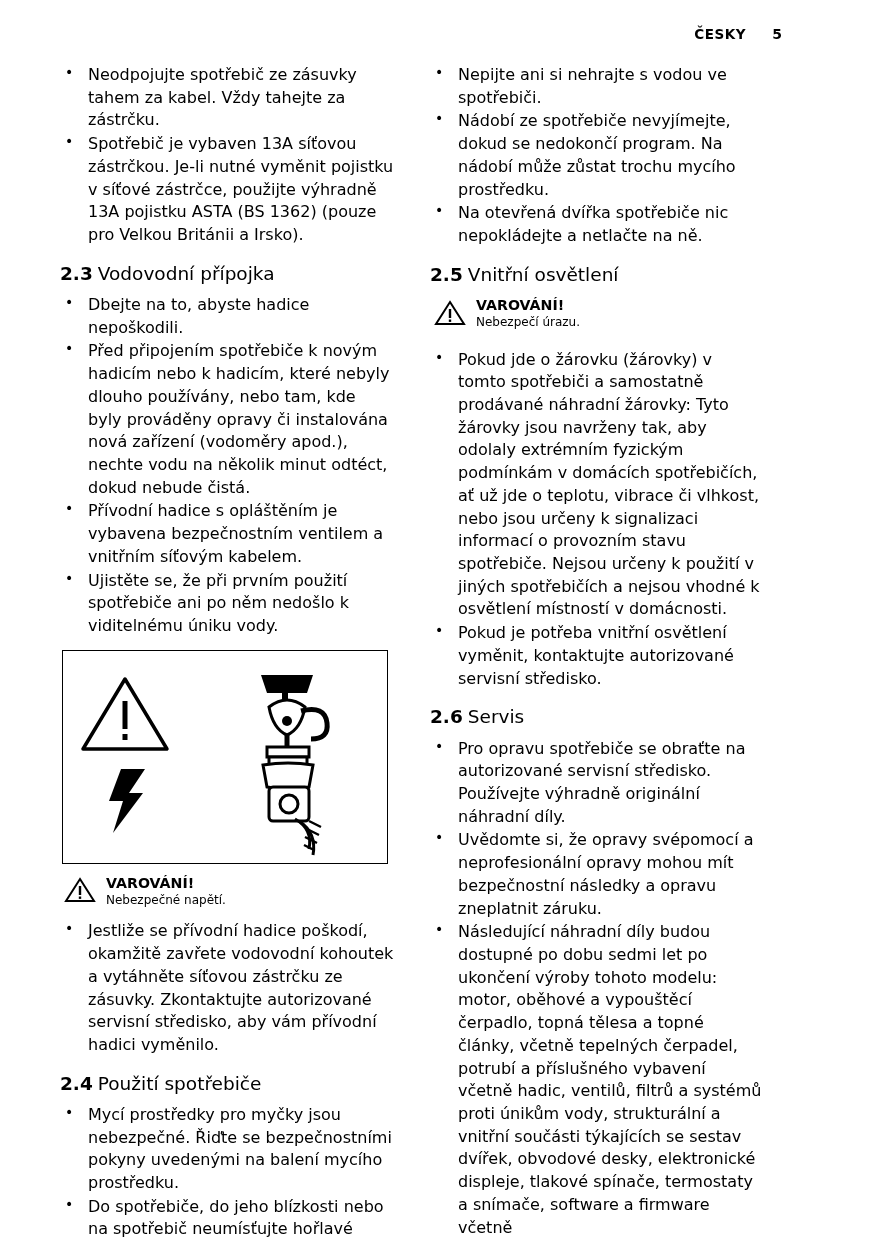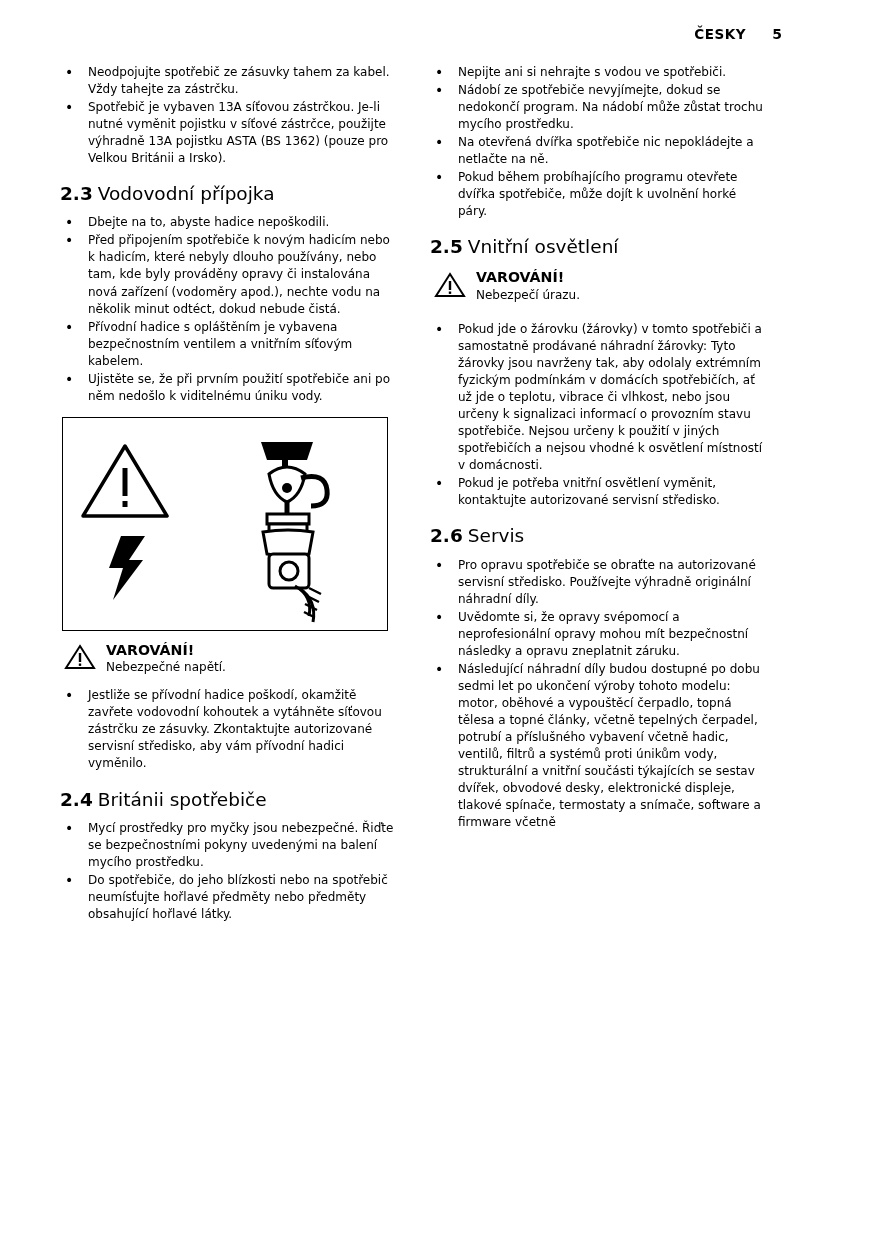--- a/index.html
+++ b/index.html
@@ -49,21 +49,21 @@
     box-sizing: border-box;
   }
   ul.bullets {
     list-style: none;
     margin: 0;
     padding: 0;
   }
   ul.bullets li {
     position: relative;
     padding-left: 28px;
-    font-size: 12px;
+    font-size: 16px;
     line-height: 1.42;
     margin-bottom: 1px;
   }
   ul.bullets li::before {
     content: "•";
     position: absolute;
     left: 5px;
     top: -1px;
     font-size: 14px;
   }
@@ -184,37 +184,36 @@
           <div class="t1">VAROVÁNÍ!</div>
           <div class="t2">Nebezpečné napětí.</div>
         </span>
       </div>
 
       <ul class="bullets">
         <li>Jestliže se přívodní hadice poškodí, okamžitě zavřete vodovodní kohoutek a vytáhněte síťovou zástrčku ze zásuvky. Zkontaktujte autorizované servisní středisko, aby vám přívodní hadici vyměnilo.</li>
       </ul>
 
       <h2 class="sec">
-        <span class="num">2.4</span><span>Británii spotřebiče</span>
+        <span class="num">2.4</span><span>Použití spotřebiče</span>
       </h2>
 
       <ul class="bullets">
         <li>Mycí prostředky pro myčky jsou nebezpečné. Řiďte se bezpečnostními pokyny uvedenými na balení mycího prostředku.</li>
         <li>Do spotřebiče, do jeho blízkosti nebo na spotřebič neumísťujte hořlavé předměty nebo předměty obsahující hořlavé látky.</li>
       </ul>
 
     </div>
 
     <div class="col">
 
       <ul class="bullets">
         <li>Nepijte ani si nehrajte s vodou ve spotřebiči.</li>
         <li>Nádobí ze spotřebiče nevyjímejte, dokud se nedokončí program. Na nádobí může zůstat trochu mycího prostředku.</li>
         <li>Na otevřená dvířka spotřebiče nic nepokládejte a netlačte na ně.</li>
-        <li>Pokud během probíhajícího programu otevřete dvířka spotřebiče, může dojít k uvolnění horké páry.</li>
       </ul>
 
       <h2 class="sec">
         <span class="num">2.5</span><span>Vnitřní osvětlení</span>
       </h2>
 
       <div class="warn-block">
         <span class="warn-tri">
           <svg width="32" height="28" viewBox="0 0 32 28" xmlns="http://www.w3.org/2000/svg">
             <polygon points="16,3 30,25 2,25" fill="none" stroke="#000" stroke-width="2"></polygon>

